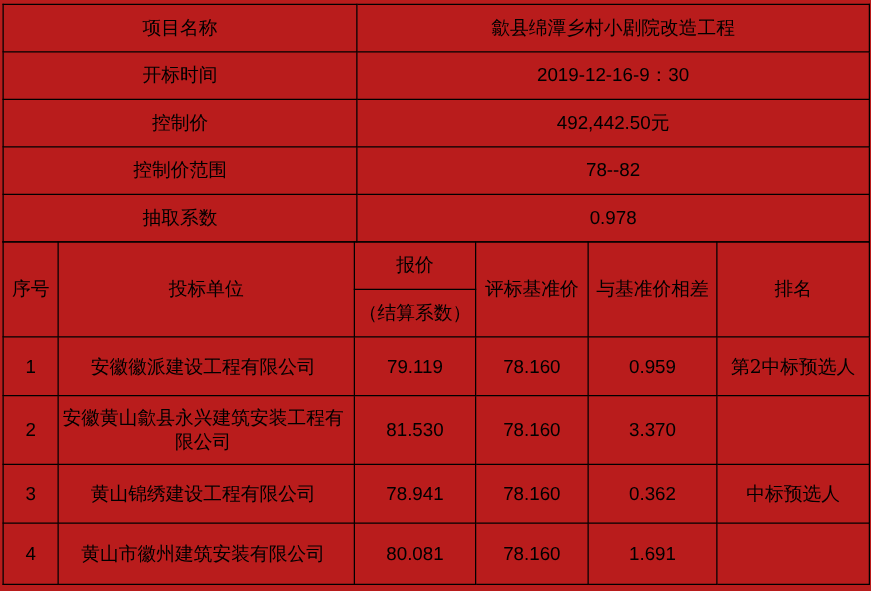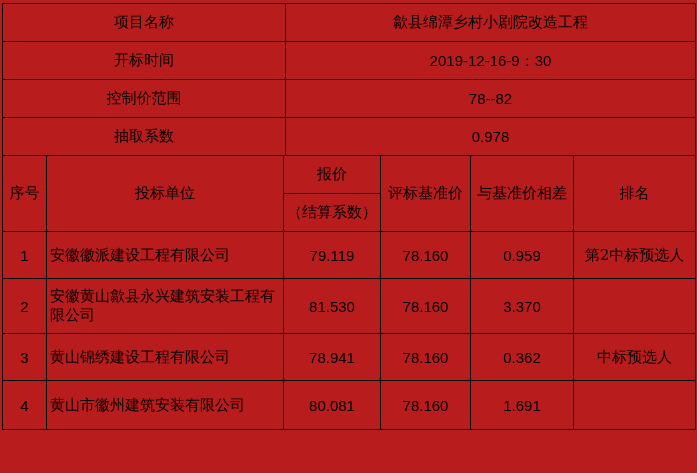--- a/index.html
+++ b/index.html
@@ -33,21 +33,21 @@
     overflow: hidden;
     line-height: 19px;
   }
   .info-row td { height: 37px; }
   .hdr-sub td { height: 37px; }
   .num {
     font-family: Liberation Sans, sans-serif;
     letter-spacing: 0px;
   }
   .bidder-cell {
-    text-align: left;
+    text-align: center;
     padding-left: 3px;
     padding-right: 8px;
   }
   .bid-r1 td { height: 46px; }
   .bid-r2 td { height: 54px; }
   .bid-r3 td { height: 46px; }
   .bid-r4 td { height: 48px; }
 </style>
 </head>
 <body>
@@ -60,20 +60,24 @@
         <col style="width:410px">
       </colgroup>
     <tbody>
       <tr class="info-row">
         <td>项目名称</td>
         <td>歙县绵潭乡村小剧院改造工程</td>
       </tr>
       <tr class="info-row">
         <td>开标时间</td>
         <td class="num">2019-12-16-9：30</td>
+      </tr>
+      <tr class="info-row">
+        <td>控制价</td>
+        <td class="num">492,442.50元</td>
       </tr>
       <tr class="info-row">
         <td>控制价范围</td>
         <td class="num">78--82</td>
       </tr>
       <tr class="info-row">
         <td>抽取系数</td>
         <td class="num">0.978</td>
       </tr>
     </tbody>

